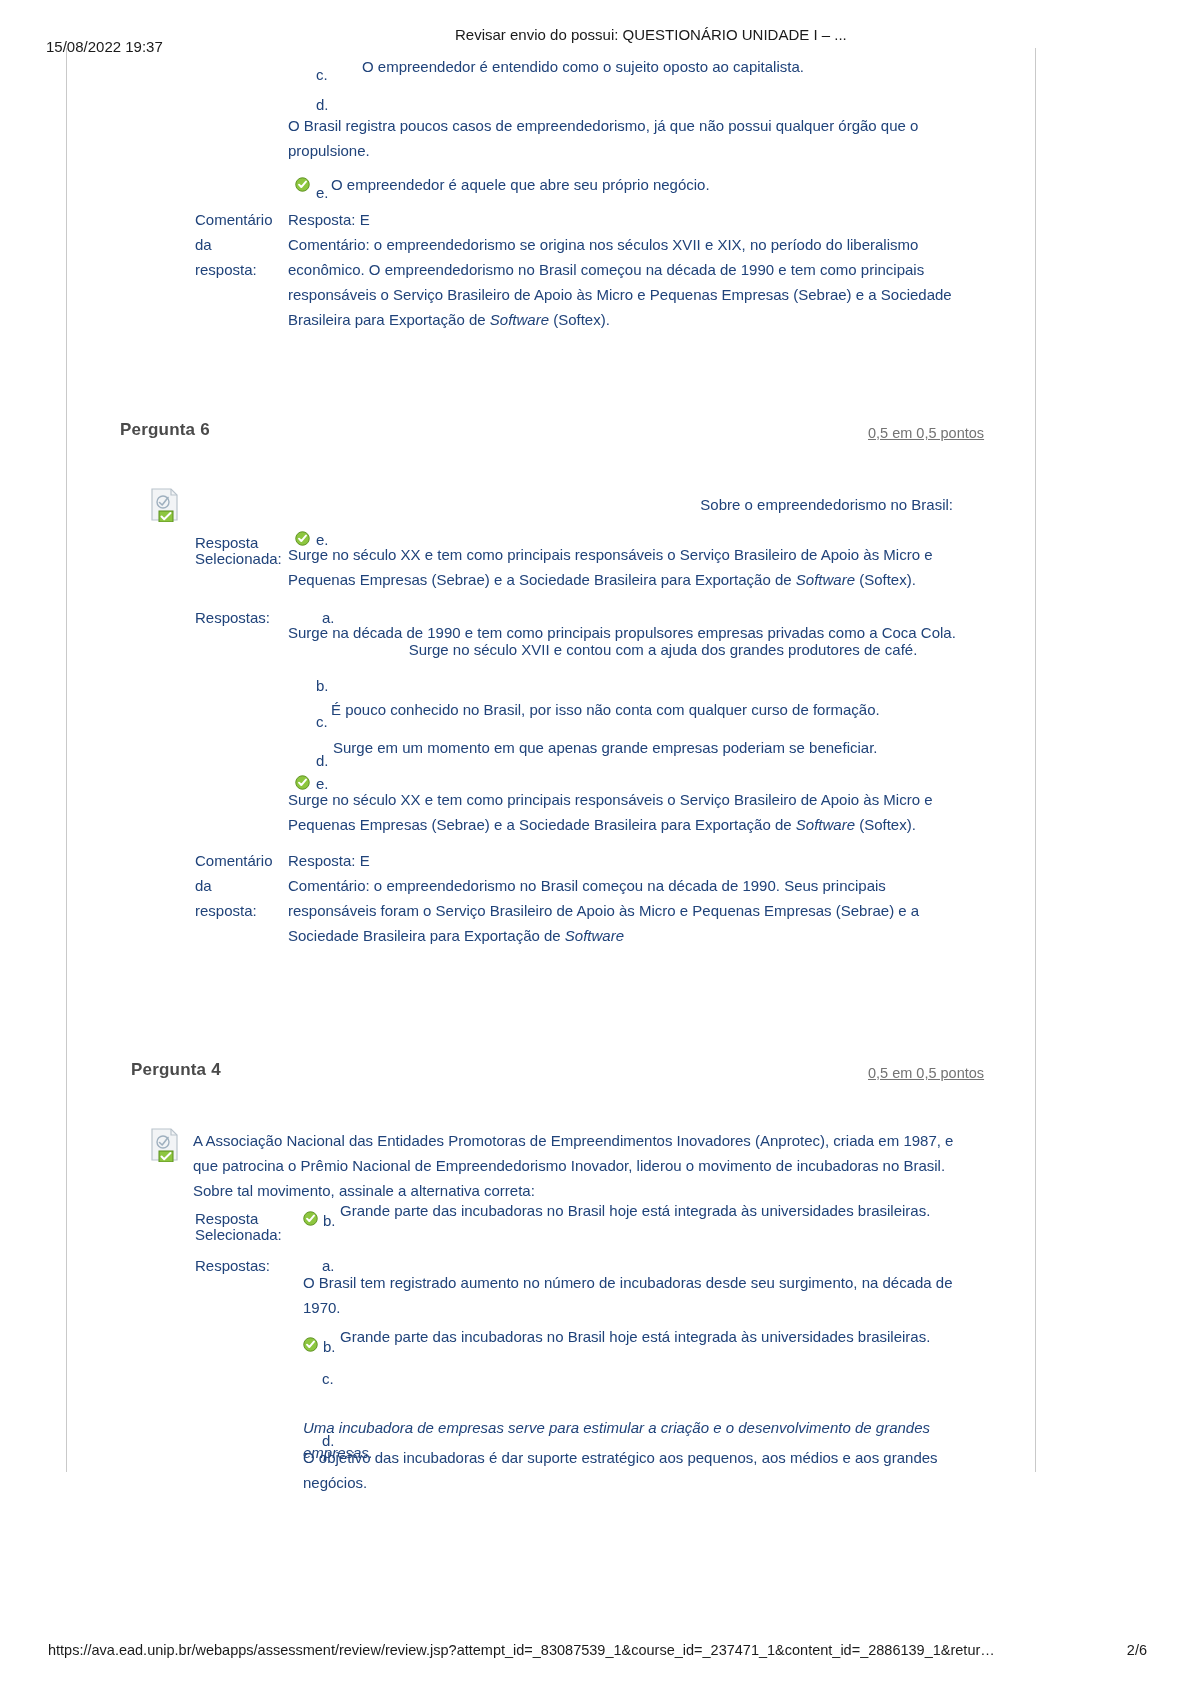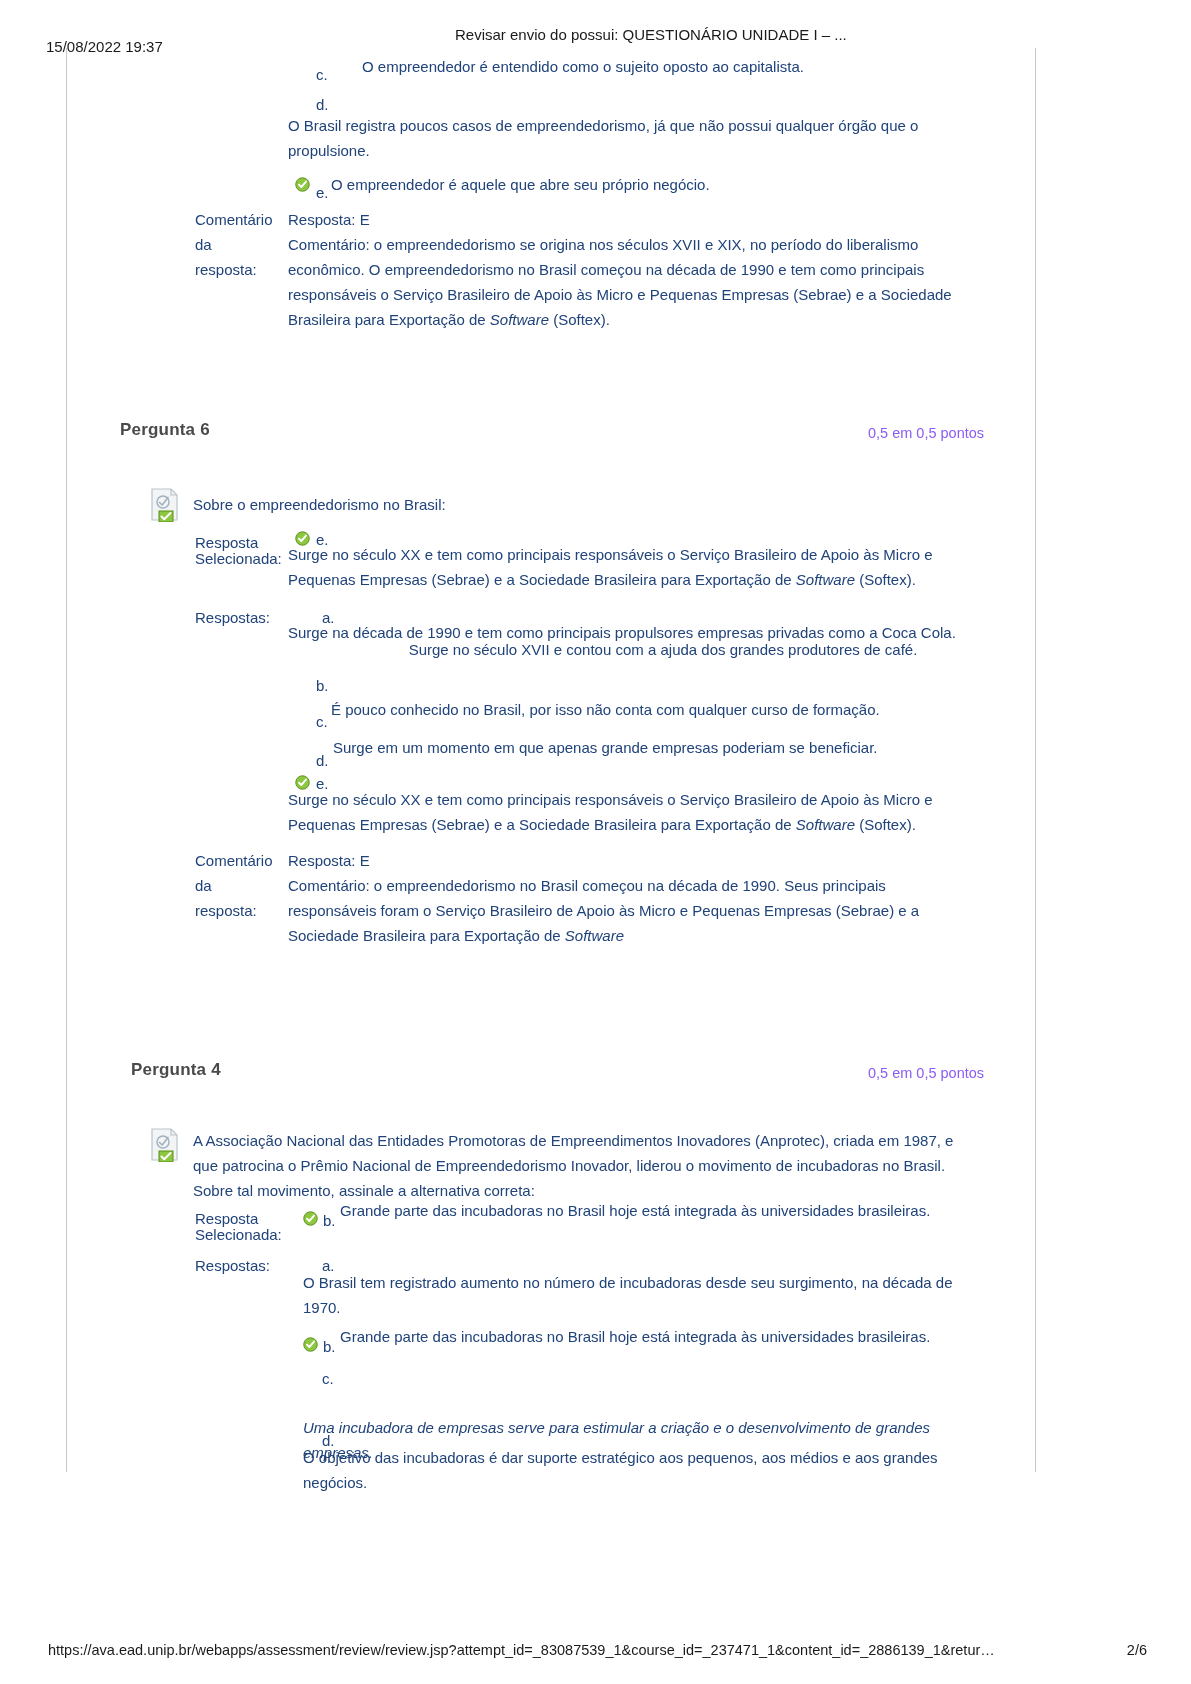--- a/index.html
+++ b/index.html
@@ -117,22 +117,23 @@
   .q-heading {
     position: absolute;
     font-size: 17px;
     font-weight: bold;
     color: #4a4a4a;
     letter-spacing: 0.2px;
   }
   .q-points {
     position: absolute;
     font-size: 14.5px;
-    color: #8b5cf6;
-    white-space: nowrap;
+    color: #737373;
+    white-space: nowrap;
+    text-decoration: underline;
   }
 
   
   .check-badge {
     position: absolute;
     width: 15px;
     height: 15px;
   }
   .check-badge svg { display: block; }
 
@@ -193,21 +194,21 @@
     <svg width="30" height="34" viewBox="0 0 30 34">
       <path d="M2 1 H21 L27 7 V32 H2 Z" fill="#f2f4f6" stroke="#b9c3cc" stroke-width="1.2"></path>
       <path d="M21 1 V7 H27" fill="none" stroke="#b9c3cc" stroke-width="1.2"></path>
       <circle cx="13" cy="14" r="6" fill="none" stroke="#9fb0bf" stroke-width="1.4"></circle>
       <path d="M9.5 14.5 L12.2 17 L18 9.5" fill="none" stroke="#9fb0bf" stroke-width="1.6" stroke-linecap="round" stroke-linejoin="round"></path>
       <rect x="9" y="23" width="14" height="11" fill="#8dc63f" stroke="#5b8f1f" stroke-width="1"></rect>
       <path d="M11.5 28.5 L14.2 31.2 L20.5 25" fill="none" stroke="#ffffff" stroke-width="2" stroke-linecap="round" stroke-linejoin="round"></path>
     </svg>
   </span>
 
-  <div class="qtext abs" style="left:193px; top:492px; width:760px;">Sobre o empreendedorismo no Brasil:</div>
+  <div class="qtext abs" style="left:193px; top:492px; width:760px;text-align:right;">Sobre o empreendedorismo no Brasil:</div>
 
   <span class="side-label" style="left:195px; top:530px;">Resposta</span>
   <span class="side-label" style="left:195px; top:546px;">Selecionada:</span>
 
   <span class="check-badge" style="left:295px; top:531px;">
     <svg width="15" height="15" viewBox="0 0 16 16">
       <circle cx="8" cy="8" r="7.2" fill="#8dc63f" stroke="#5b8f1f" stroke-width="1"></circle>
       <path d="M4.3 8.2 L6.7 10.7 L11.7 4.9" fill="none" stroke="#ffffff" stroke-width="2.1" stroke-linecap="round" stroke-linejoin="round"></path>
     </svg>
   </span>

